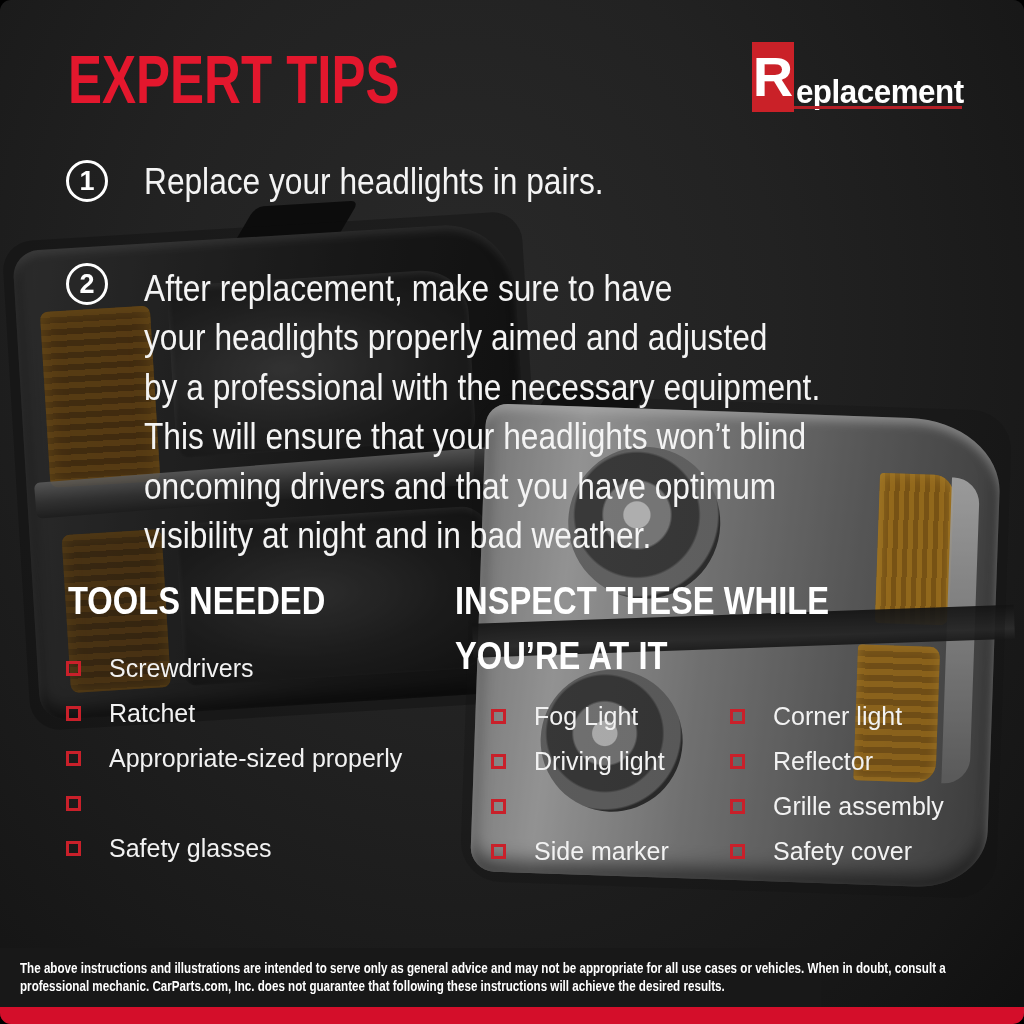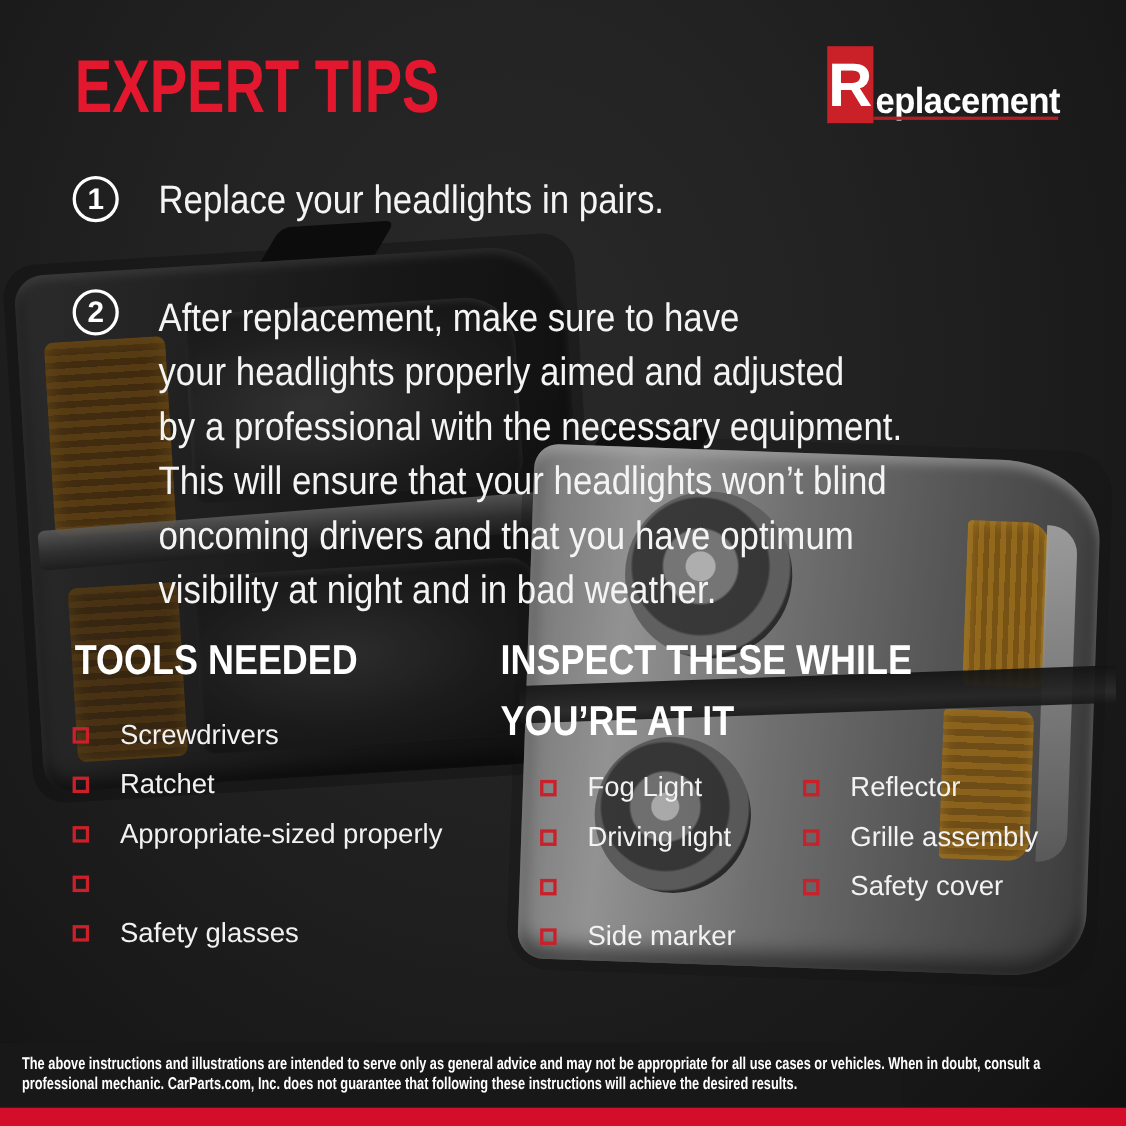--- a/index.html
+++ b/index.html
@@ -1,19 +1,19 @@
 <!DOCTYPE html>
 <html style="--title-red: #e3172d; --logo-red: #ca2128; --underline-red: #b31f26; --bullet-red: #c9202a; --bar-red: #d40e2a; --background: #1f1f1f;"><head>
 <meta charset="utf-8">
 <style>
   html,body{margin:0;padding:0;background:#000;}
   #poster{
     position:relative;width:1024px;height:1024px;overflow:hidden;
     background:radial-gradient(ellipse at 45% 32%, #292929 0%, #222222 40%, #161616 85%, #101010 100%);
-    font-family:"Liberation Sans","DejaVu Sans",sans-serif;color:#f2f2f2;
+    font-family:"Liberation Sans","DejaVu Sans",sans-serif;color:#f2f2f2;border-radius:11px;
   }
   
   .hl{position:absolute;z-index:1;}
   .hl *{position:absolute;}
   #hl-left{left:26px;top:236px;width:500px;height:470px;transform:rotate(-3.5deg);}
   #hl-left .stem{left:226px;top:-30px;width:104px;height:58px;background:#0c0c0c;transform:skewX(-34deg);border-radius:8px;}
   #hl-left .housing{left:0;top:0;right:0;bottom:0;border-radius:26px 70px 46px 26px;
     background:linear-gradient(100deg,#3e3e3e 0%,#2e2e2e 28%,#1d1d1d 62%,#121212 100%);
     box-shadow:inset 0 5px 9px rgba(255,255,255,.16),inset 0 -10px 16px rgba(0,0,0,.65);}
   #hl-left .amber-top{left:24px;top:62px;width:110px;height:176px;border-radius:8px;opacity:.92;
@@ -168,20 +168,24 @@
         <span class="sq"></span>
       </li>
     <li>
         <span class="sq"></span>
         <span>Side marker</span>
       </li>
   </ul>
   <ul class="checklist" id="inspect-col2">
     <li>
         <span class="sq"></span>
+        <span>Corner light</span>
+      </li>
+    <li>
+        <span class="sq"></span>
         <span>Reflector</span>
       </li>
     <li>
         <span class="sq"></span>
         <span>Grille assembly</span>
       </li>
     <li>
         <span class="sq"></span>
         <span>Safety cover</span>
       </li>

